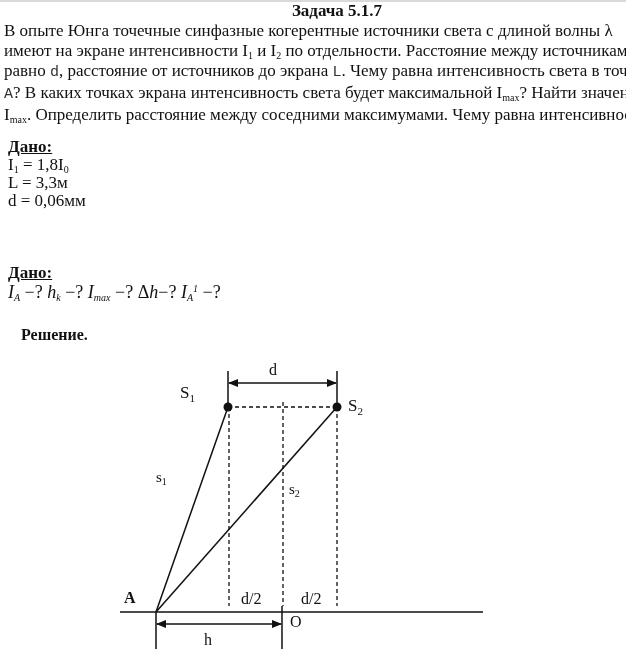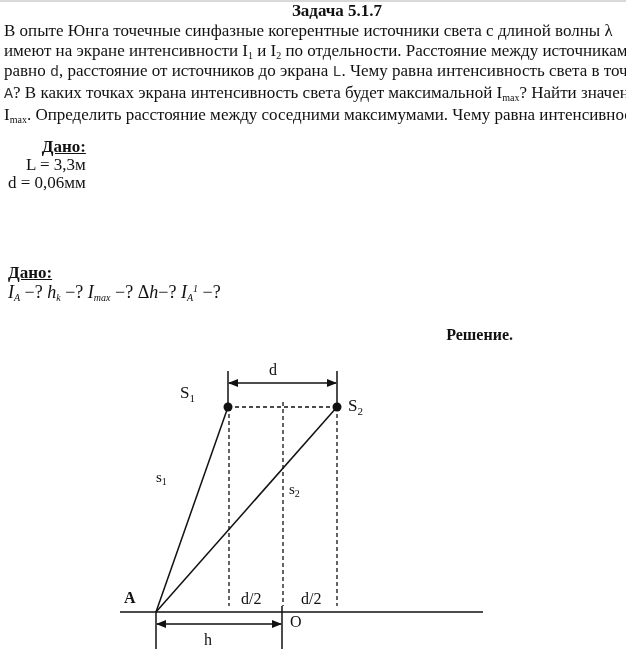--- a/index.html
+++ b/index.html
@@ -7,46 +7,47 @@
          font-family:"Liberation Serif", serif; color:#111; }
   .topline { position:absolute; left:0; top:0; width:626px; height:2px; background:#d9d9d9; }
   .title { position:absolute; left:0; top:1px; width:626px; text-align:center;
            font-weight:bold; font-size:17px; line-height:20px;padding-left:24px; }
   .para { position:absolute; left:4px; top:21px; width:615px; font-size:17px; line-height:20px; }
   .para .line { display:block; white-space:nowrap; }
   .mono { font-family:"Liberation Mono", monospace; font-size:15px; color:#333; }
   sub { font-size:10px; vertical-align:-3px; line-height:0; }
   sup { font-size:10px; vertical-align:6px; line-height:0; }
   .given { position:absolute; left:8px; top:138px; font-size:17px; line-height:18px; }
-  .given .row { display:block; white-space:nowrap;text-align:right; }
+  .given .row { display:block; white-space:nowrap; }
   .hdr { font-weight:bold; text-decoration:underline; }
   .find { position:absolute; left:8px; top:282px; font-size:18px; font-style:italic; white-space:nowrap; }
   .find .up { font-style:normal; }
-  .sol { position:absolute; left:0; top:326px; width:513px; text-align:right;
-         font-weight:bold; font-size:16px; padding-left:13px; box-sizing:border-box; }
+  .sol { position:absolute; left:0; top:326px; width:513px; text-align:left;
+         font-weight:bold; font-size:16px; padding-left:21px; box-sizing:border-box; }
   svg { position:absolute; left:0; top:0; }
   svg text { font-family:"Liberation Serif", serif; fill:#111; }
 </style>
 </head>
 <body>
 
 <div class="topline"></div>
 
 <div class="title">Задача 5.1.7</div>
 
 <div class="para" id="para">
     <span class="line"><span>В опыте Юнга точечные синфазные когерентные источники света с длиной волны λ</span></span>
     <span class="line"><span>имеют на экране интенсивности I</span><sub>1</sub><span> и I</span><sub>2</sub><span> по отдельности. Расстояние между источниками</span></span>
     <span class="line"><span>равно </span><span class="mono">d</span><span>, расстояние от источников до экрана </span><span class="mono">L</span><span>. Чему равна интенсивность света в точке</span></span>
     <span class="line"><span class="mono">A</span><span>? В каких точках экрана интенсивность света будет максимальной I</span><sub>max</sub><span>? Найти значение</span></span>
     <span class="line"><span>I</span><sub>max</sub><span>. Определить расстояние между соседними максимумами. Чему равна интенсивность</span></span>
   </div>
 
 <div class="given" id="given">
   <span class="row hdr">Дано:</span>
+<span class="row"><span>I</span><sub>1</sub><span> = 1,8I</span><sub>0</sub></span>
     <span class="row"><span>L = 3,3м</span></span>
     <span class="row"><span>d = 0,06мм</span></span>
   </div>
 
 <div class="given" style="top:264px">
   <span class="row hdr">Дано:</span>
 </div>
 
 <div class="find" id="find"><span><span>I</span><sub>A</sub><span class="up"> −? </span></span><span><span>h</span><sub>k</sub><span class="up"> −? </span></span><span><span>I</span><sub>max</sub><span class="up"> −? </span></span><span><span class="up">Δ</span><span>h</span><span class="up">−? </span></span><span><span>I</span><sub>A</sub><sup>1</sup><span class="up"> −?</span></span></div>
 

